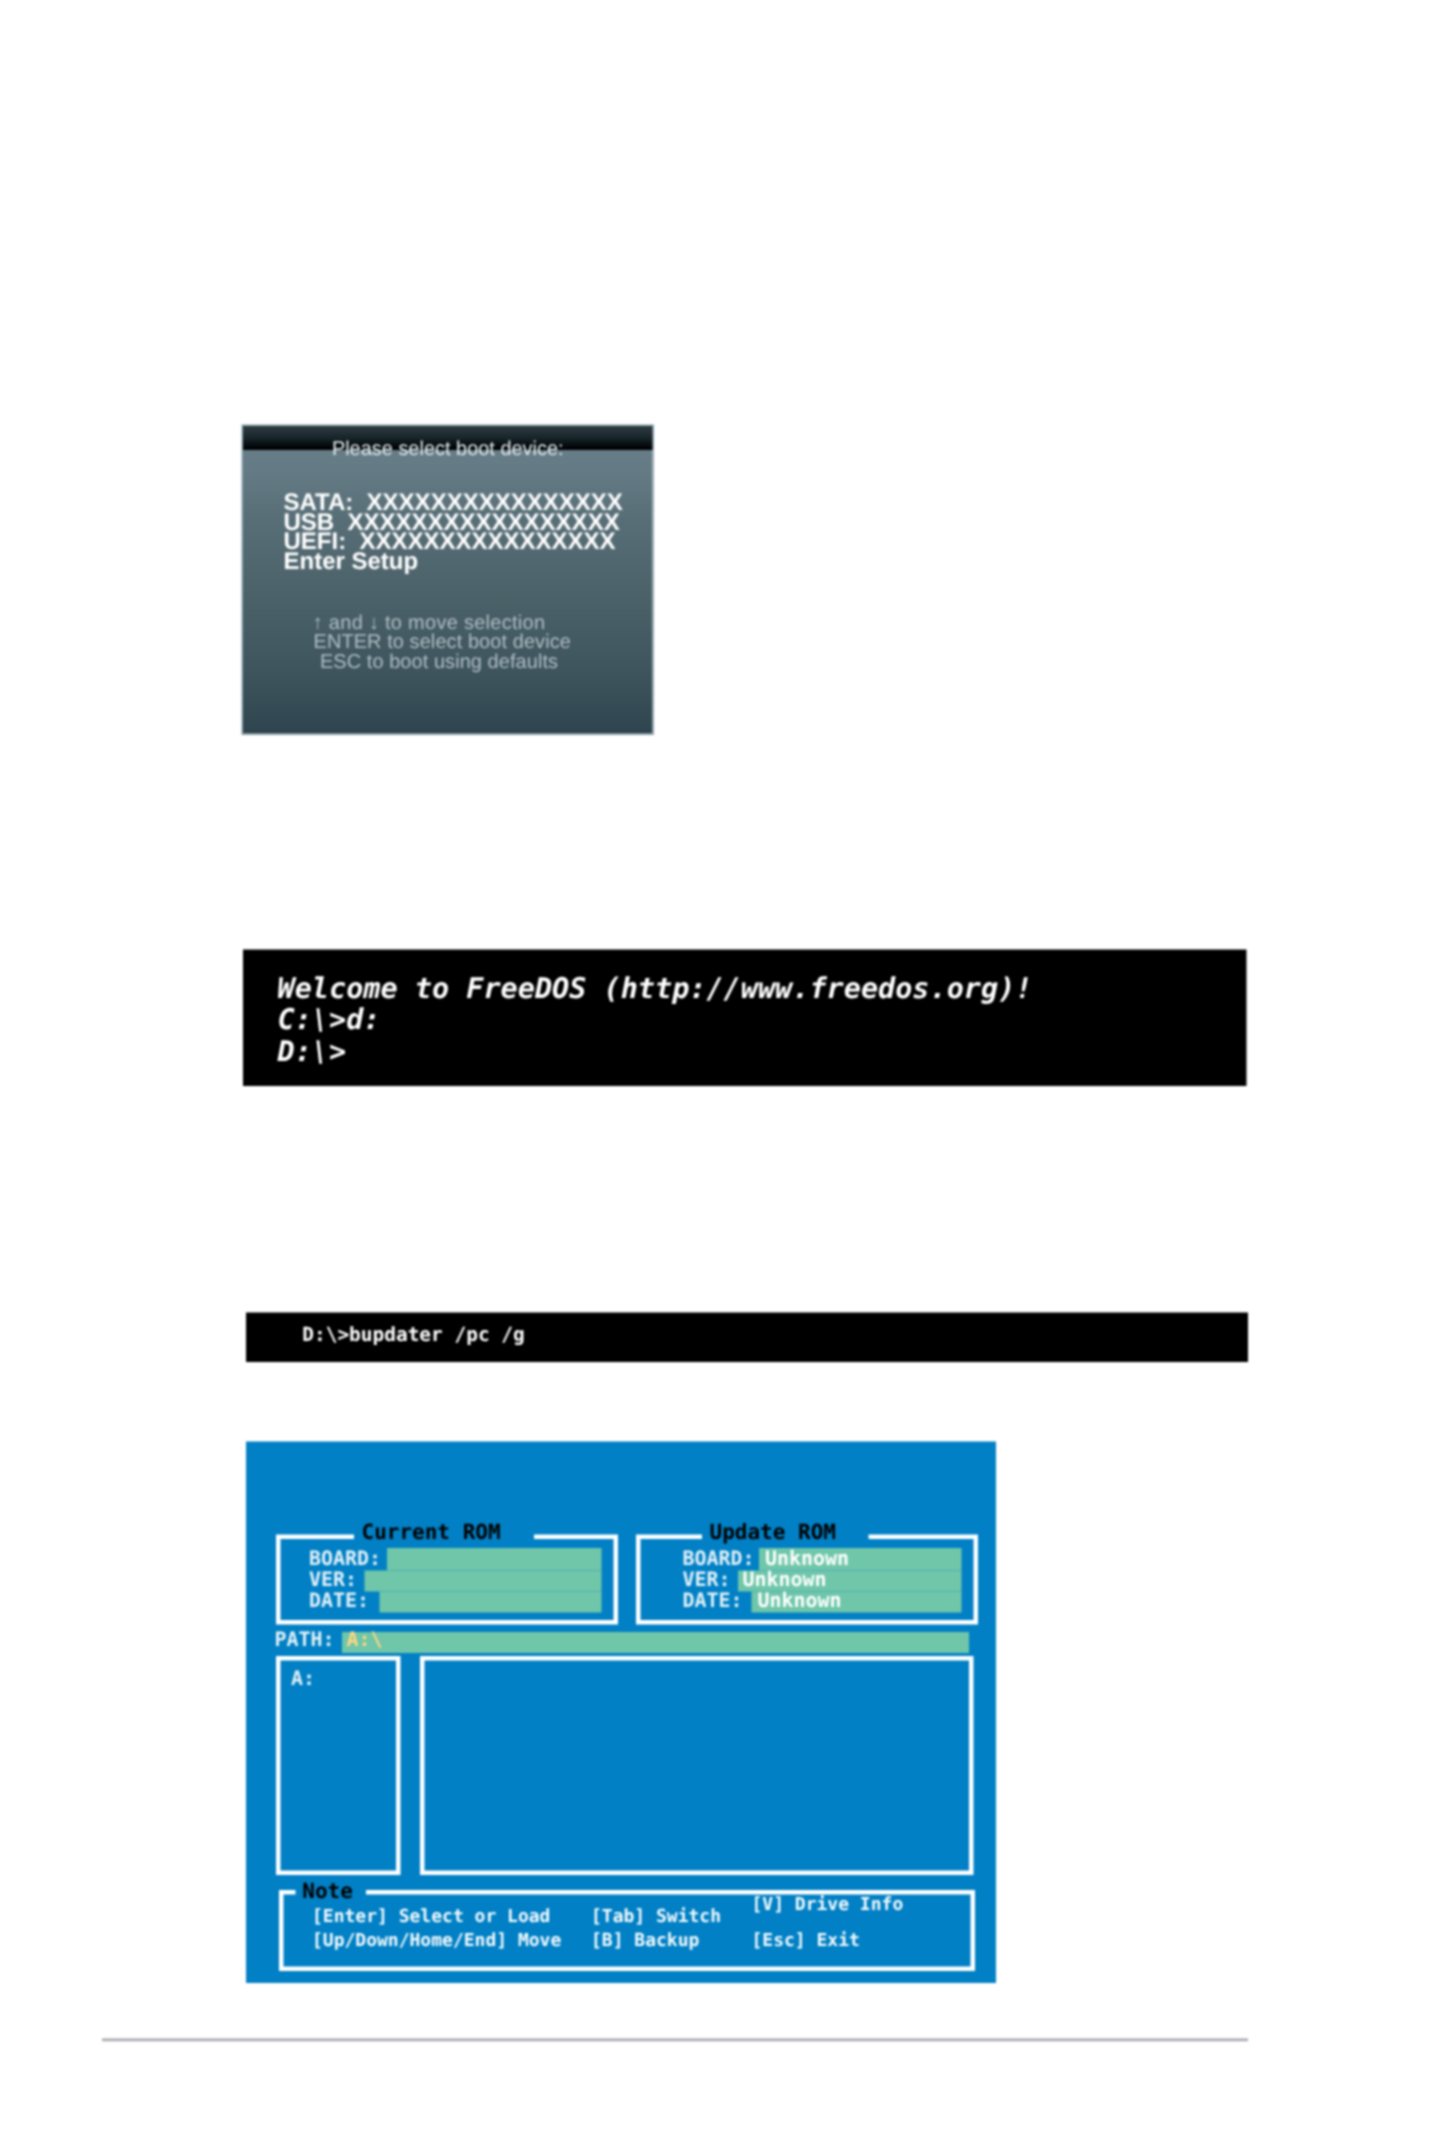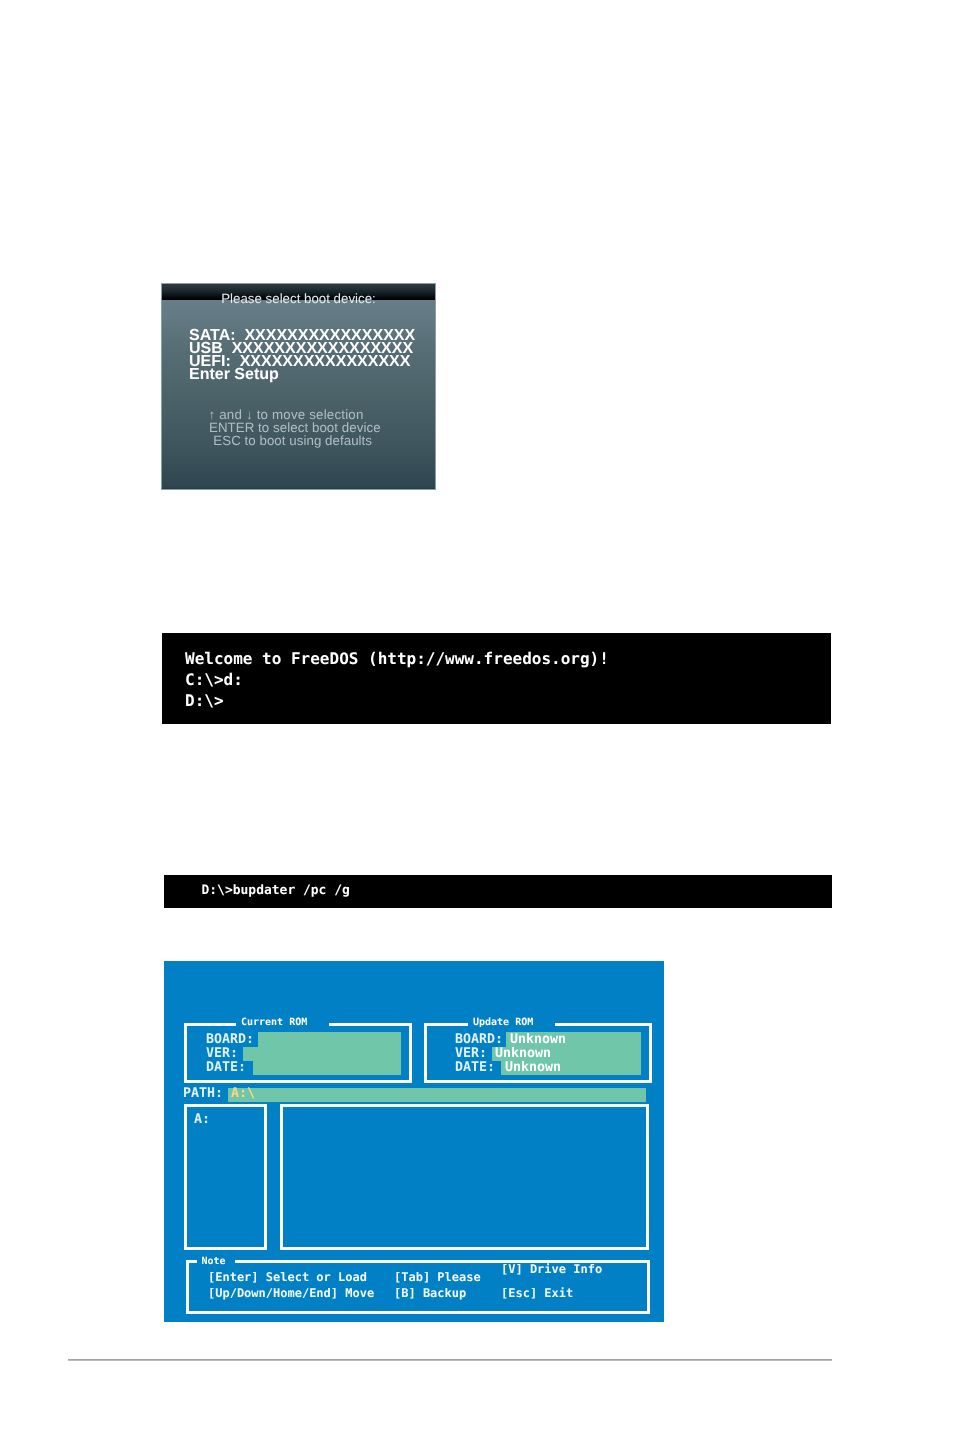--- a/index.html
+++ b/index.html
@@ -49,43 +49,43 @@
   #boot-hints .h0 { top:124px; left:46.5px; letter-spacing:0.2px; }
   #boot-hints .h1 { top:137px; left:47px; letter-spacing:0.06px; }
   #boot-hints .h2 { top:150.3px; left:51.3px; letter-spacing:0.05px; }
   
   .dos {
     position:absolute; background:#000000; color:#ffffff;
     font-family:"DejaVu Sans Mono", monospace;
     font-weight:bold;
   }
   #dos-welcome { left:162px; top:633px; width:669px; height:91px; }
-  #dos-welcome .line { position:absolute; left:23px; font-size:16px; line-height:12px; white-space:pre; }
+  #dos-welcome .line { position:absolute; left:23px; font-size:19px; line-height:12px; white-space:pre;font-style:italic; }
   #dos-welcome .l0 { top:19.5px; }
   #dos-welcome .l1 { top:40.5px; }
   #dos-welcome .l2 { top:61.5px; }
   #dos-cmd { left:164px; top:875px; width:668px; height:33px; }
   #dos-cmd .line { position:absolute; left:21.5px; top:9.5px; font-size:12.98px; line-height:12px; white-space:pre;padding-left:16px; }
   
   #bupdater {
     position:absolute; left:164px; top:961px; width:500px; height:361px;
     background:#0180c5;
     font-family:"DejaVu Sans Mono", monospace;
     font-weight:bold;
     color:#dff0f4;
   }
   #footer-rule {
     position:absolute; left:68px; top:1359px; width:764px; height:2px;
     background:linear-gradient(180deg,#a4a5ab 0%, #a4a5ab 55%, #d6d7da 100%);
   }
   
   .panel { position:absolute; border:3px solid #ffffff; box-sizing:border-box; }
   .panel-title {
-    position:absolute; background:#0180c5; color:#ffffff;
-    padding:0 22px 0 5px; white-space:pre; font-size:10px; line-height:13px;
+    position:absolute; background:#0180c5; color:#000000;
+    padding:0 22px 0 5px; white-space:pre; font-size:14px; line-height:13px;
   }
   .greenfield { position:absolute; background:#6fc6a9; }
   .rowlabel { position:absolute; white-space:pre; color:#e3f1f7; font-size:13.3px; line-height:13px; }
   .rowvalue { position:absolute; white-space:pre; color:#ffffff; font-size:13.3px; line-height:13px; }
 
   
   #cur-rom { left:20px; top:62px; width:228px; height:60px; }
   #upd-rom { left:260px; top:62px; width:228px; height:60px; }
 
   #path-green { position:absolute; left:64px; top:127px; width:418px; height:14px; background:#6fc6a9; }
@@ -163,21 +163,21 @@
 
     <div class="panel" id="drive-panel">
       <div class="rowlabel" style="left:7px; top:6.2px;">A:</div>
     </div>
 
     <div class="panel" id="file-panel"></div>
 
     <div class="panel" id="note-panel">
       <div class="panel-title" id="note-title">Note</div>
       <div class="note-cell" style="left:19px;  top:8px;">[Enter] Select or Load</div>
-      <div class="note-cell" style="left:205px; top:8px;">[Tab] Please</div>
+      <div class="note-cell" style="left:205px; top:8px;">[Tab] Switch</div>
       <div class="note-cell" style="left:312px; top:0;">[V] Drive Info</div>
       <div class="note-cell" style="left:19px;  top:24px;">[Up/Down/Home/End] Move</div>
       <div class="note-cell" style="left:205px; top:24px;">[B] Backup</div>
       <div class="note-cell" style="left:312px; top:24px;">[Esc] Exit</div>
     </div>
   </div>
 
   <div id="footer-rule"></div>
 </div>
 

